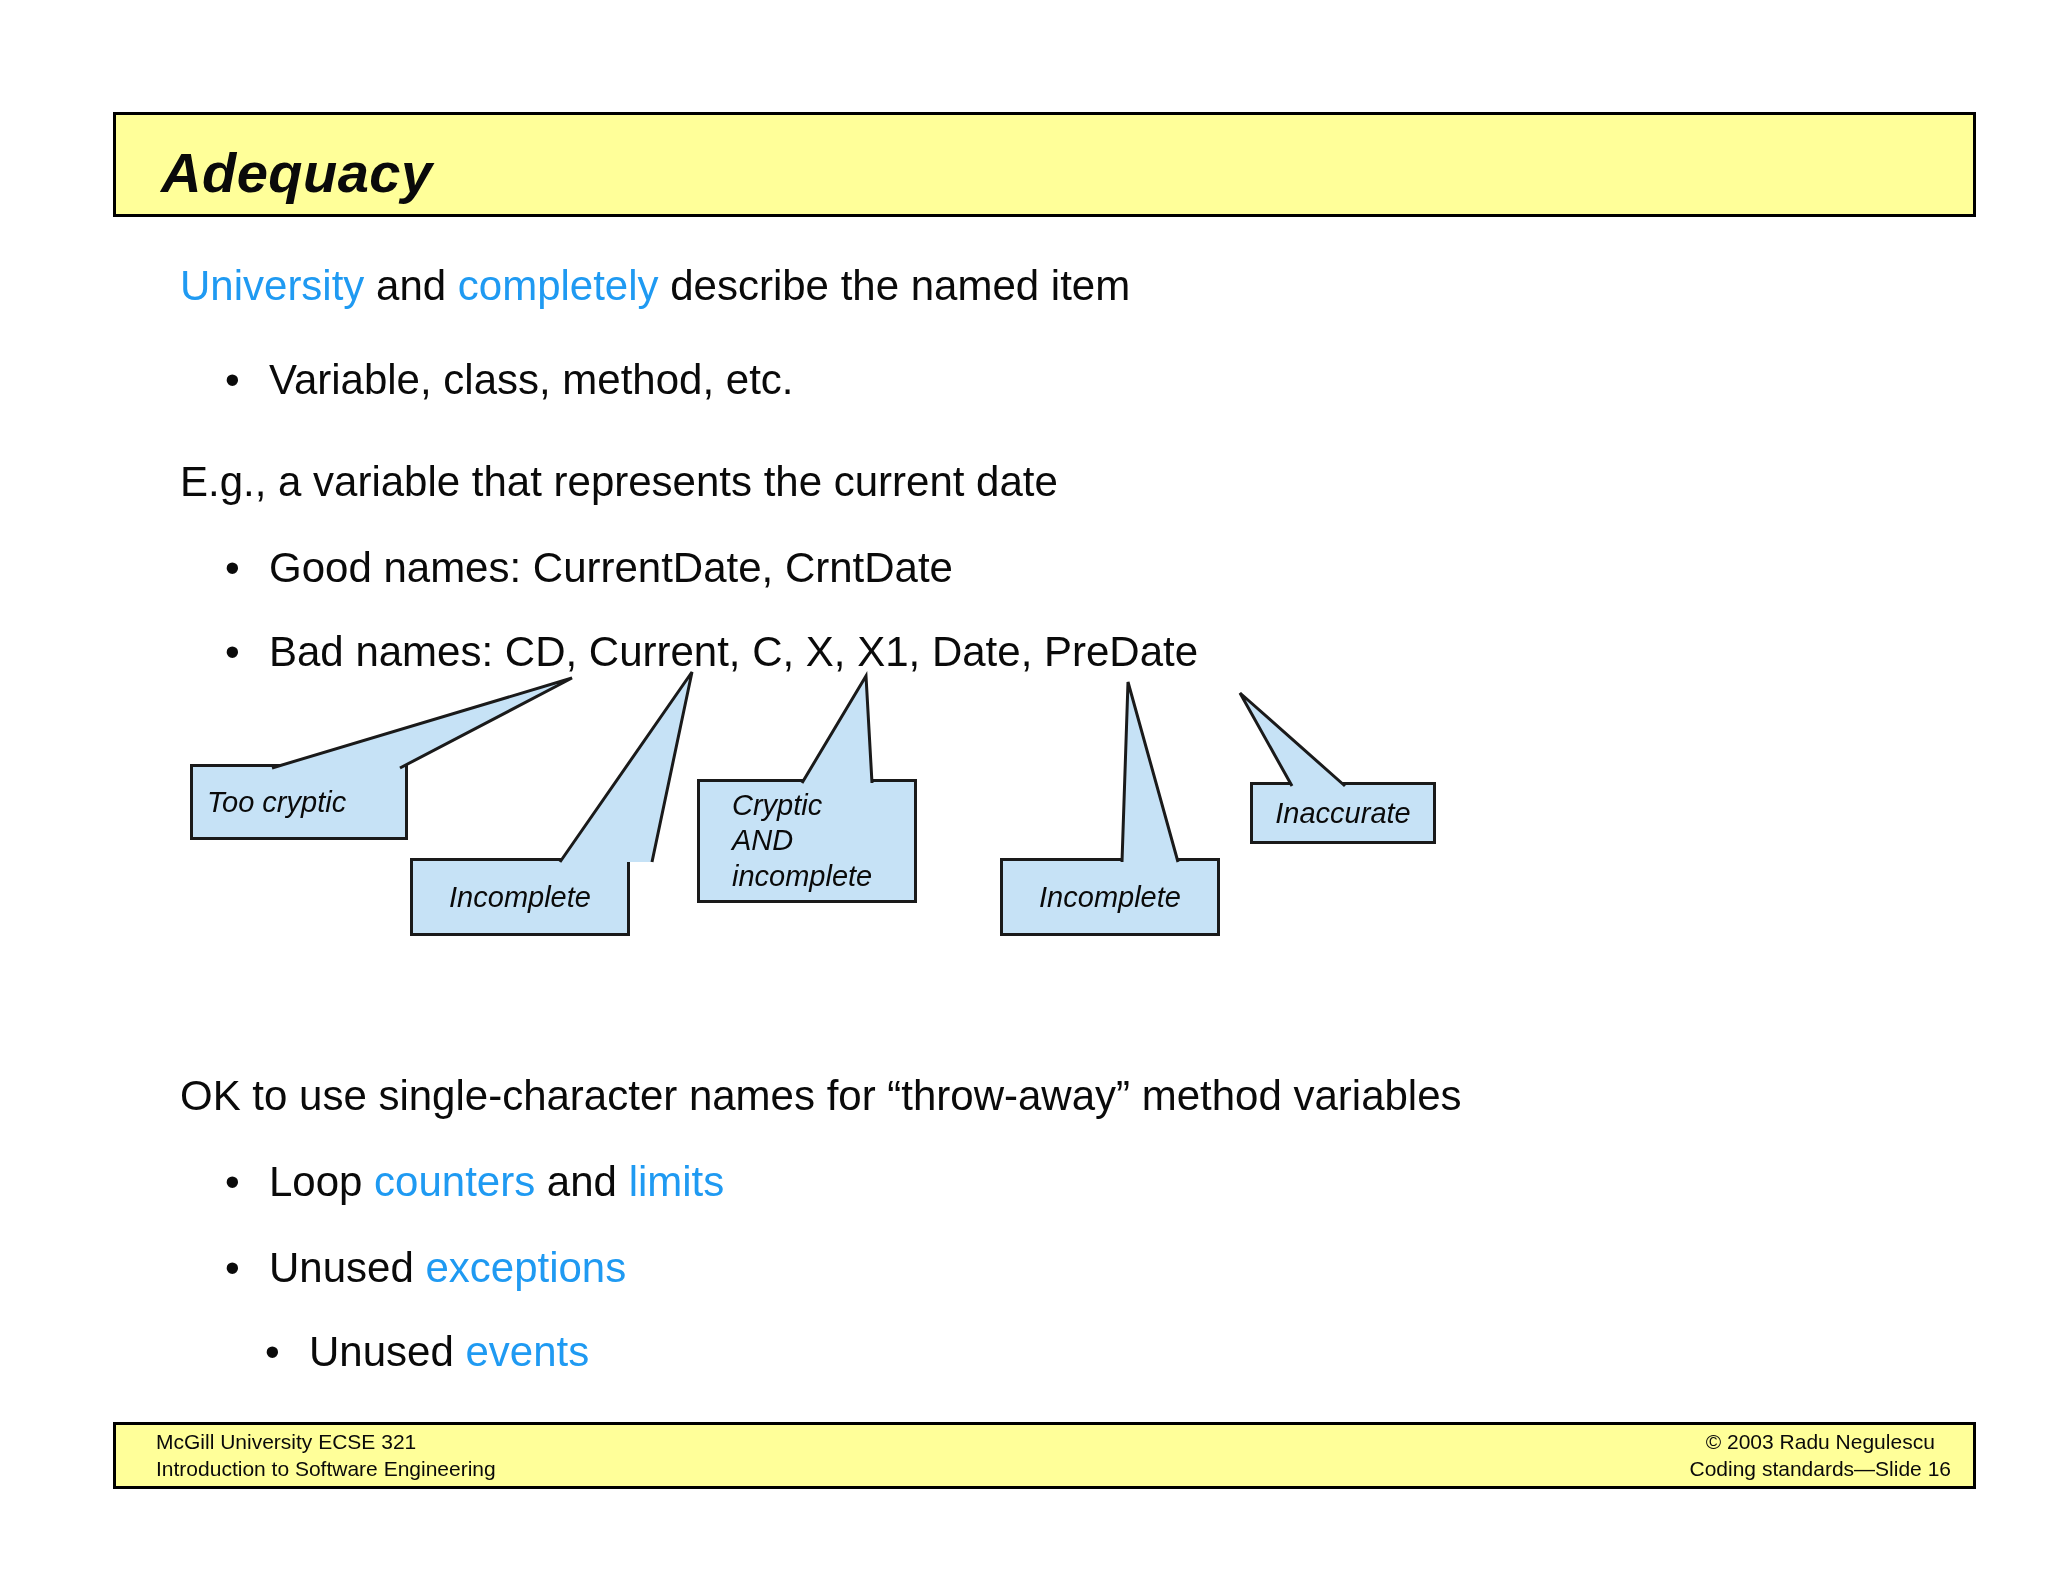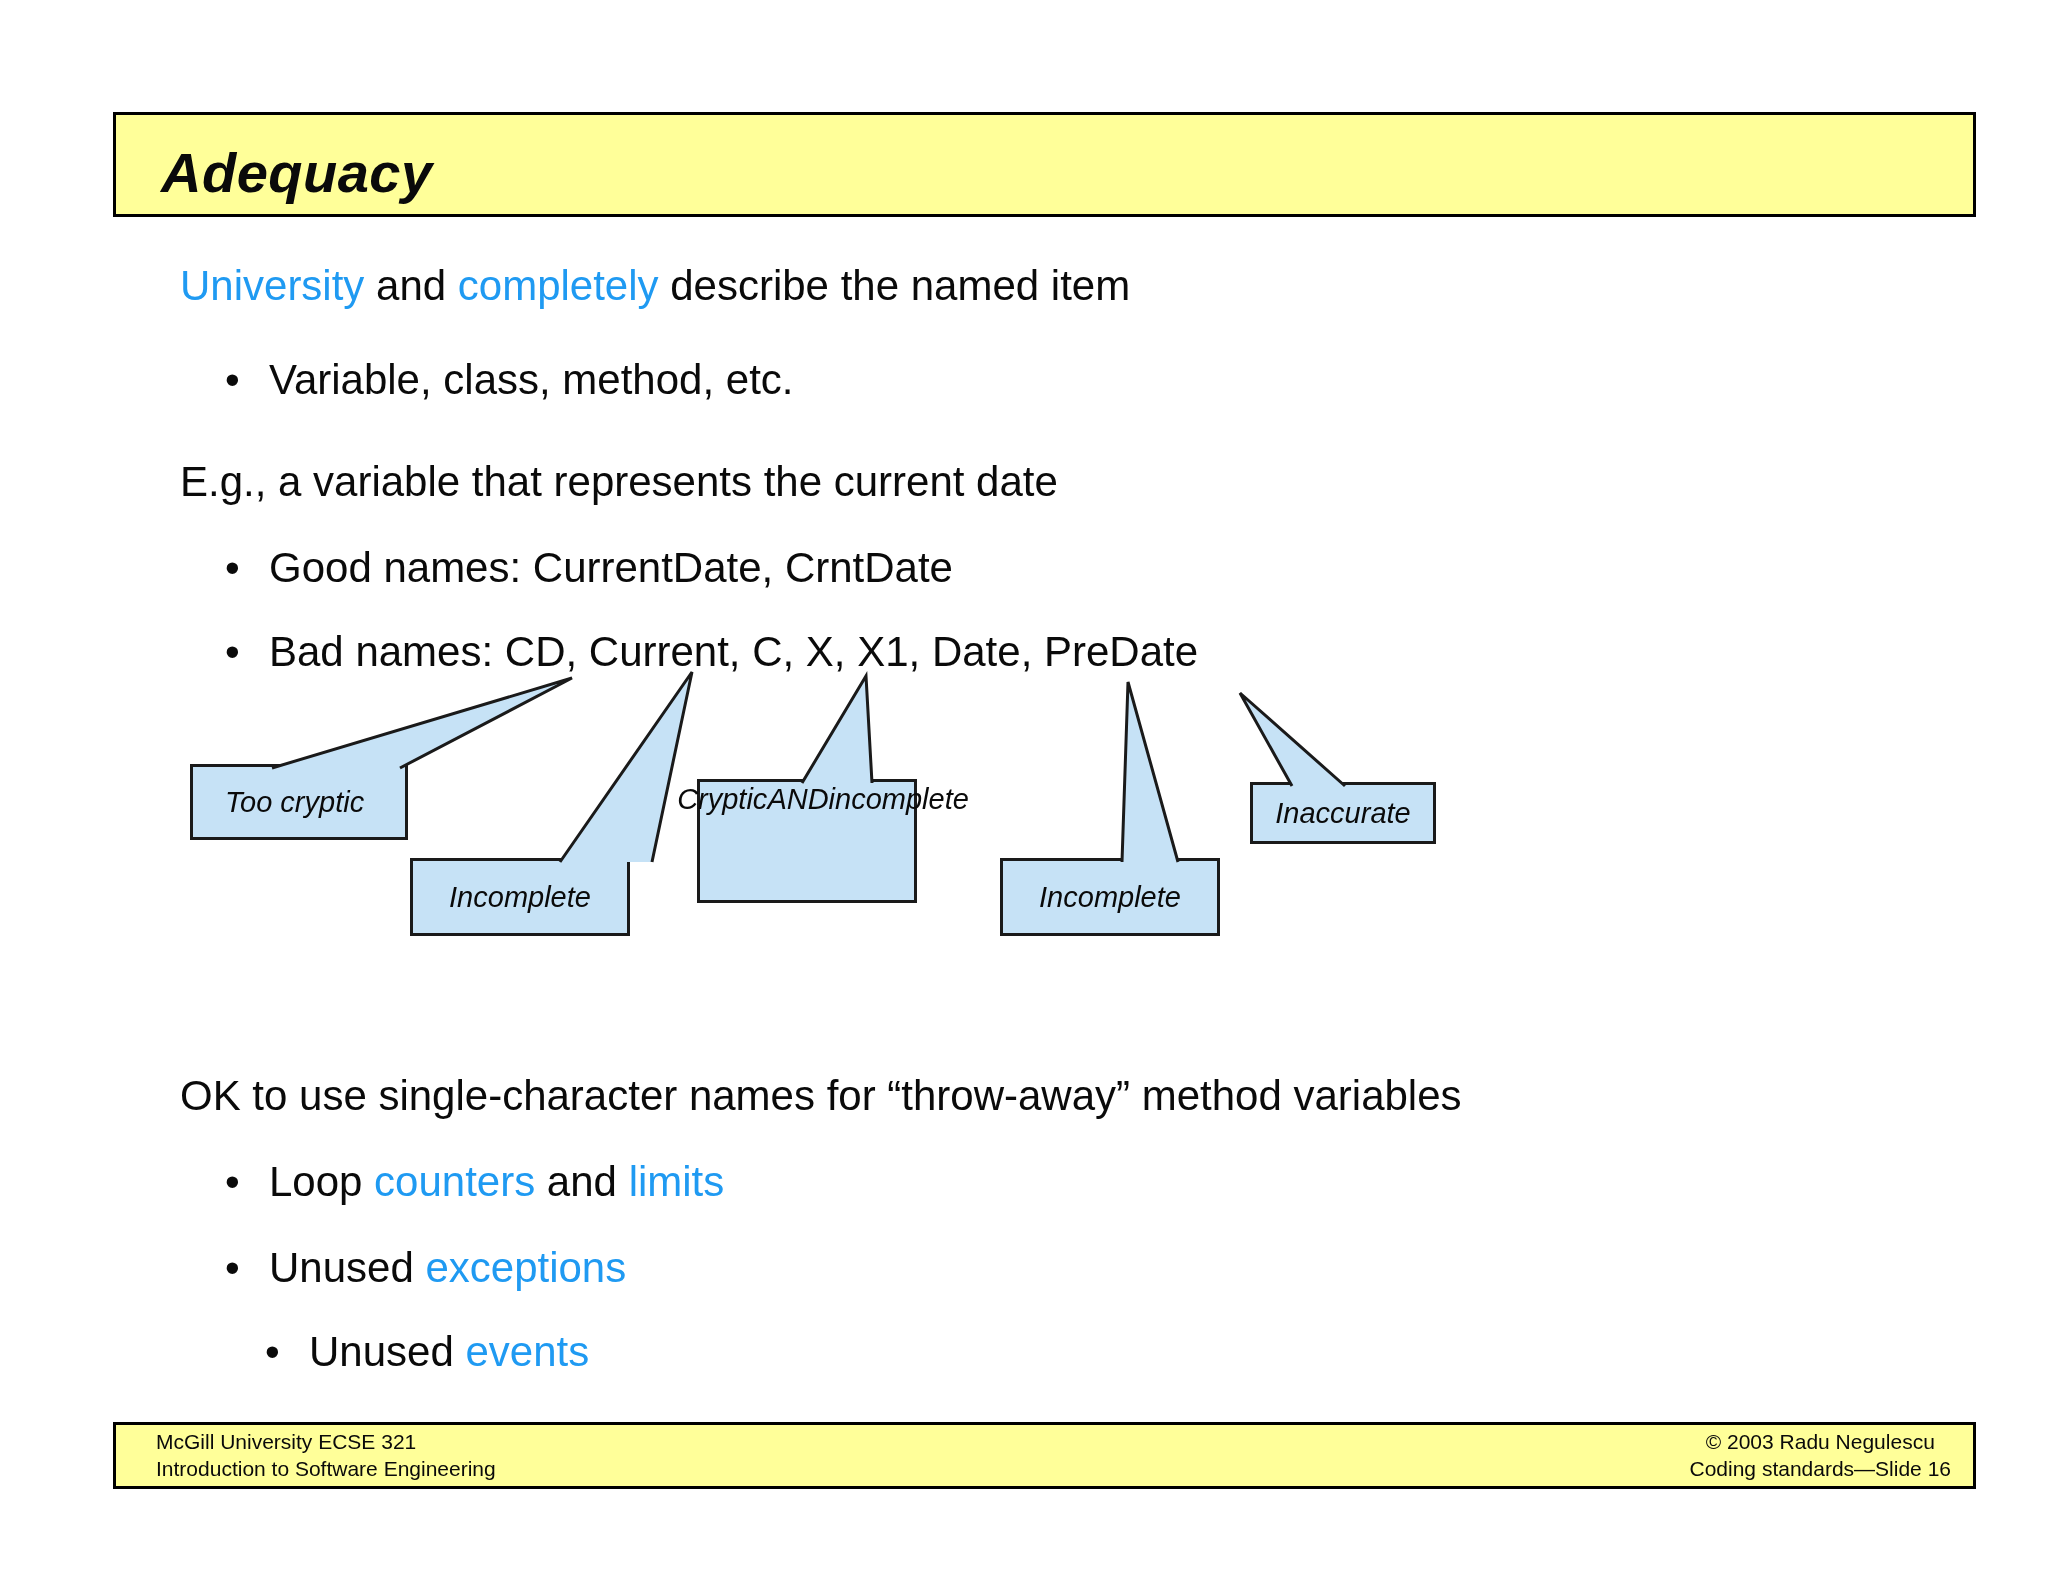--- a/index.html
+++ b/index.html
@@ -19,23 +19,23 @@
   }
   .line{position:absolute;font-size:42px;white-space:nowrap;}
   .blue{color:#1F9AF2;}
   .bullet-row{position:absolute;font-size:42px;white-space:nowrap;}
   .bullet-char{display:inline-block;width:44px;}
   .callout{
     position:absolute;background:#C6E2F6;border:3px solid #1a1a1a;
     box-sizing:border-box;font-style:italic;font-size:29px;color:#0a0a0a;
     display:flex;align-items:center;justify-content:center;z-index:4;
   }
-  .callout.left-align{justify-content:flex-start;padding-left:32px;}
+  .callout.left-align{justify-content:flex-start;padding-left:14px;}
   .callout.multi{
-    flex-direction:row;align-items:flex-start;justify-content:center;
+    flex-direction:column;align-items:flex-start;justify-content:center;
     padding-left:32px;line-height:1.22;
   }
   .tails{position:absolute;left:0;top:0;z-index:5;pointer-events:none;}
   .footer-bar{
     position:absolute;left:113px;top:1422px;width:1863px;height:67px;
     background:#FFFF99;border:3px solid #000;box-sizing:border-box;
     display:flex;justify-content:space-between;align-items:center;
     font-size:21px;line-height:1.25;gap:30px;
   }
   .footer-left{margin-left:40px;text-align:left;}

